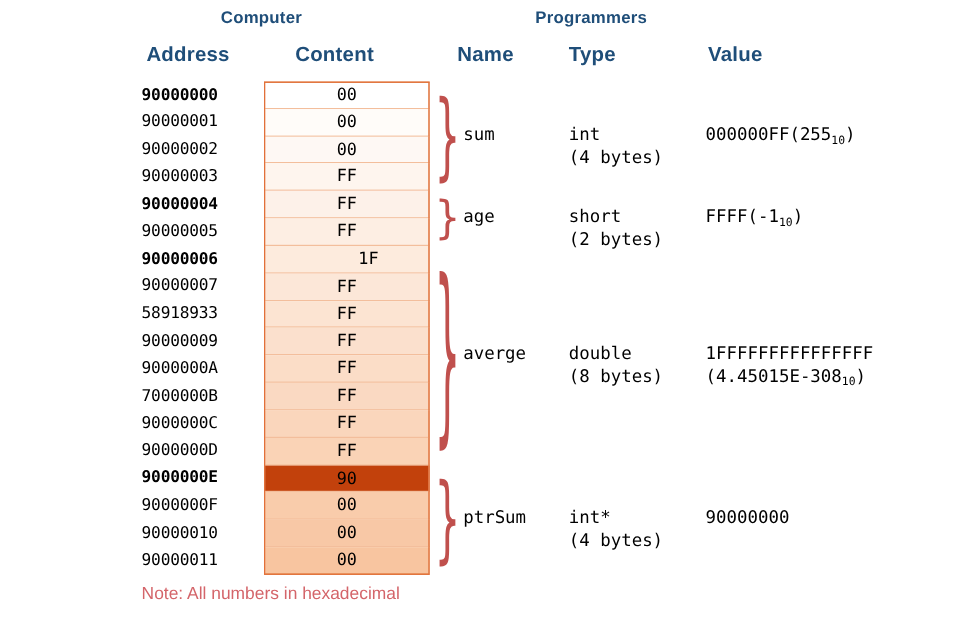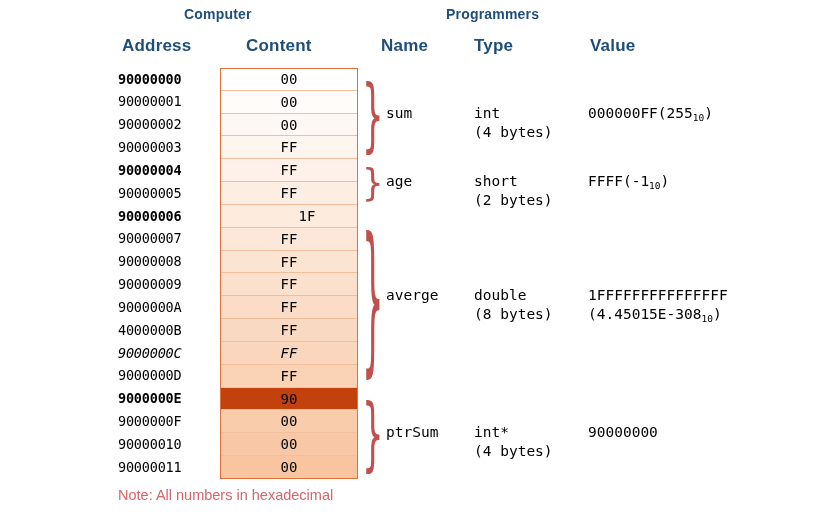--- a/index.html
+++ b/index.html
@@ -171,36 +171,36 @@
       </div>
       <div class="mrow" style="height: 22.8333px;">
         <div class="addr bold">90000006</div>
         <div class="cell" style="background: rgb(253, 235, 221); padding-left: 36px;">1F</div>
       </div>
       <div class="mrow" style="height: 22.8333px;">
         <div class="addr">90000007</div>
         <div class="cell" style="background: rgb(252, 231, 216);">FF</div>
       </div>
       <div class="mrow" style="height: 22.8333px;">
-        <div class="addr">90000008</div>
+        <div class="addr">58918933</div>
         <div class="cell" style="background: rgb(252, 228, 210);">FF</div>
       </div>
       <div class="mrow" style="height: 22.8333px;">
         <div class="addr">90000009</div>
         <div class="cell" style="background: rgb(251, 224, 205);">FF</div>
       </div>
       <div class="mrow" style="height: 22.8333px;">
         <div class="addr">9000000A</div>
         <div class="cell" style="background: rgb(251, 221, 199);">FF</div>
       </div>
       <div class="mrow" style="height: 22.8333px;">
-        <div class="addr">4000000B</div>
+        <div class="addr">7000000B</div>
         <div class="cell" style="background: rgb(250, 217, 194);">FF</div>
       </div>
-      <div class="mrow" style="height: 22.8333px; font-style: italic;">
+      <div class="mrow" style="height: 22.8333px;">
         <div class="addr">9000000C</div>
         <div class="cell" style="background: rgb(250, 214, 188);">FF</div>
       </div>
       <div class="mrow" style="height: 22.8333px;">
         <div class="addr">9000000D</div>
         <div class="cell" style="background: rgb(250, 211, 182);">FF</div>
       </div>
       <div class="mrow" style="height: 22.8333px;">
         <div class="addr bold">9000000E</div>
         <div class="cell" style="background: #c2410c;">90</div>

